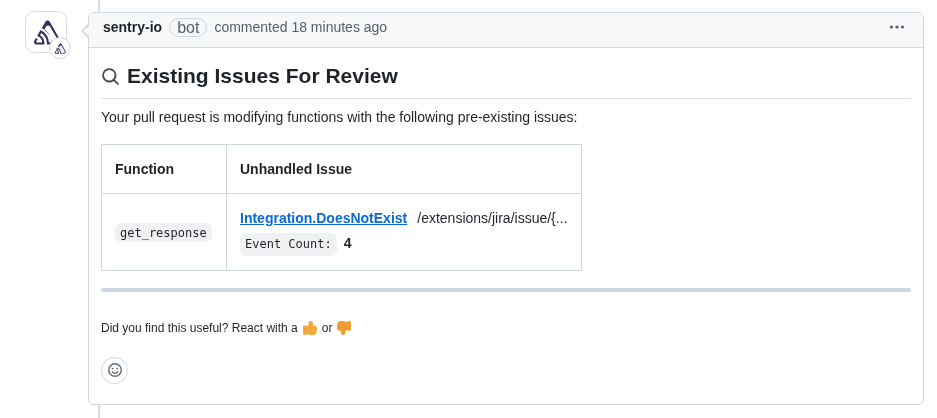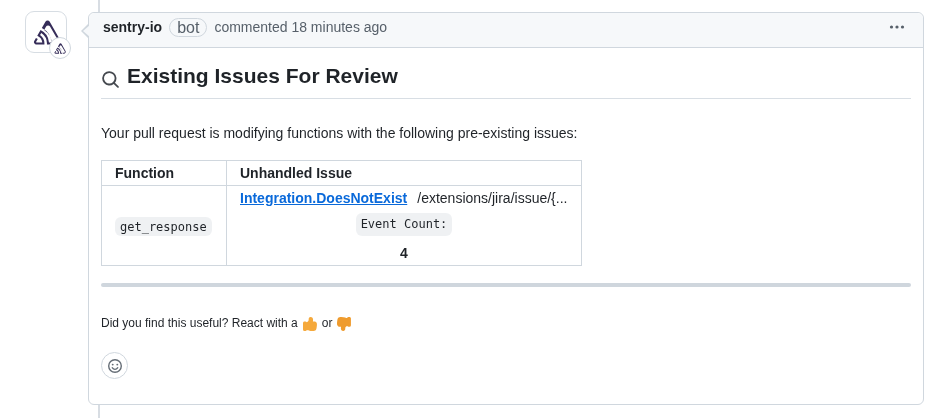--- a/index.html
+++ b/index.html
@@ -24,37 +24,37 @@
   .caret-inner{position:absolute;left:-6px;top:11.5px;width:0;height:0;border-style:solid;
     border-width:6.5px 7px 6.5px 0;border-color:transparent var(--header-bg) transparent transparent;}
   .comment-header{display:flex;align-items:center;height:35px;padding:0 16px 6px 14px;background:var(--header-bg);
     border-bottom:1px solid var(--border);border-radius:6px 6px 0 0;font-size:14px;color:var(--muted);}
   .author{font-weight:700;color:var(--text);text-decoration:none;cursor:pointer;}
   .bot-badge{margin-left:7px;margin-right:7px;font-size:16px;line-height:17px;padding:0 7px;border:1px solid var(--border);
     border-radius:999px;color:var(--muted);background:transparent;}
   .kebab-btn{margin-left:auto;background:none;border:none;cursor:pointer;display:flex;align-items:center;padding:2px;}
   .kebab-btn svg{width:16px;height:16px;fill:var(--muted);}
   .comment-body{padding:15px 12px 12px 12px;font-size:14px;line-height:1.45;}
-  .heading{display:flex;align-items:flex-end;gap:7px;font-size:21px;font-weight:700;line-height:1.25;
-    padding-bottom:9px;border-bottom:1px solid #d8dee4;margin-bottom:24px;}
+  .heading{display:flex;align-items:center;gap:7px;font-size:21px;font-weight:700;line-height:1.25;
+    padding-bottom:9px;border-bottom:1px solid #d8dee4;margin-bottom:8px;}
   .heading svg{width:19px;height:19px;fill:var(--icon-dark);flex:none;}
   .intro{margin-bottom:16px;}
   .file-line{display:flex;align-items:center;gap:7px;margin-bottom:16px;}
   .file-line svg{width:15px;height:16px;flex:none;}
   .file-path{font-weight:700;}
   table{border-collapse:collapse;font-size:14px;}
-  th,td{border:1px solid var(--border);text-align:left;padding:2px 13px;vertical-align:middle;}
+  th,td{border:1px solid var(--border);text-align:left;padding:14px 13px;vertical-align:middle;}
   th.col-function{width:125px;font-weight:700;}
   th.col-issue{width:355px;font-weight:700;}
   code{font-family:"DejaVu Sans Mono","Liberation Mono",monospace;font-size:12px;background:var(--code-bg);
     padding:2.5px 5px;border-radius:6px;white-space:nowrap;}
   .issue-line{white-space:nowrap;overflow:hidden;margin-bottom:5px;}
   .issue-link{color:var(--link);font-weight:700;text-decoration:underline;cursor:pointer;}
   .issue-path{margin-left:10px;}
-  .count-line{display:flex;align-items:center;gap:7px;flex-direction:column;}
+  .count-line{display:flex;align-items:flex-start;gap:7px;}
   .count-value{font-weight:700;}
   .hr{height:4px;background:var(--hr);border:0;margin:17px 0 28px 0;border-radius:2px;}
   .note{display:flex;align-items:center;gap:5px;font-size:12px;color:var(--text);margin-bottom:20px;text-align:right;}
   .note svg{width:14px;height:14px;flex:none;}
   .reaction-btn{width:27px;height:27px;border-radius:50%;border:1px solid var(--border);background:#fff;
     display:flex;align-items:center;justify-content:center;cursor:pointer;color:#656d76;padding:0;}
   .reaction-btn svg{width:16px;height:16px;}
 </style>
 </head>
 <body>

